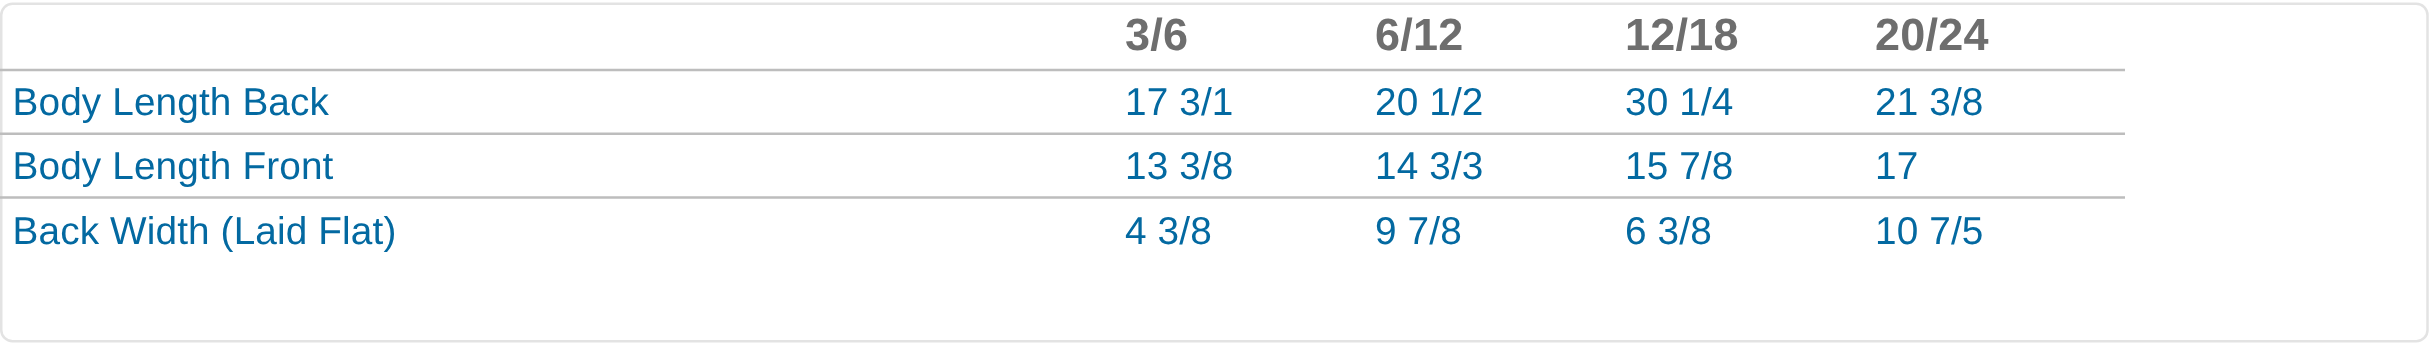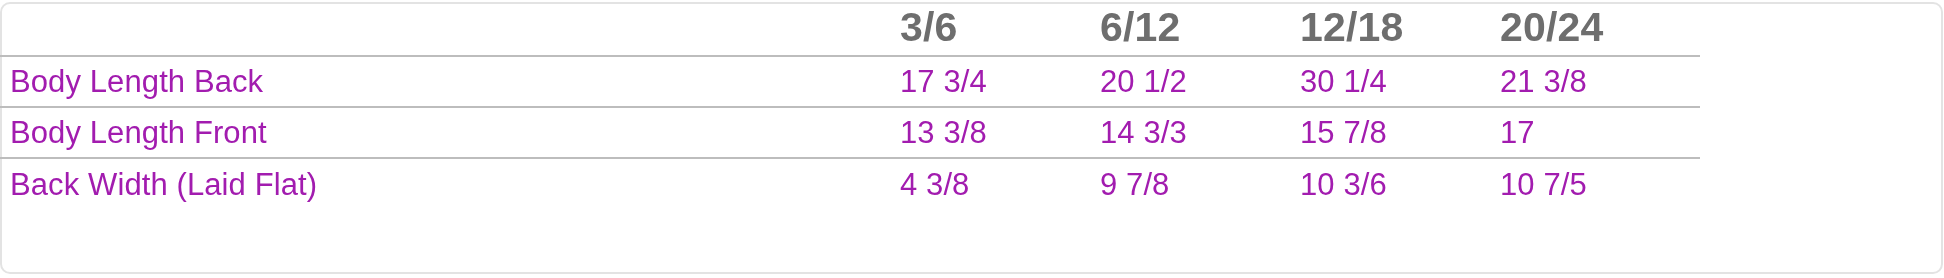--- a/index.html
+++ b/index.html
@@ -43,39 +43,39 @@
     z-index: 2;
   }
 
   table.size-table col.c-label { width: 900px; }
   table.size-table col.c-val   { width: 200px; }
   table.size-table col.c-pad   { width: 244px; }
 
   thead th {
     text-align: left;
     font-weight: 700;
-    font-size: 41px;
+    font-size: 36px;
     color: #6e6e6e;
     letter-spacing: 0.2px;
     padding: 0;
     height: 55px;
     vertical-align: middle;
     border-bottom: 2px solid #bdbdbd;
     background: transparent;
   }
   thead th.h-label {
     padding-left: 10px;
     border-bottom: 2px solid #bdbdbd;
   }
 
   tbody td {
     text-align: left;
     font-size: 31px;
     font-weight: 400;
-    color: #a21caf;
+    color: #0369a1;
     letter-spacing: 0.1px;
     padding: 0;
     height: 49px;
     vertical-align: middle;
     border-bottom: 2px solid #bdbdbd;
     background: transparent;
   }
   tbody tr:last-child td {
     border-bottom: none;
     height: 92px;
@@ -114,38 +114,38 @@
         <th>6/12</th>
         <th>12/18</th>
         <th>20/24</th>
         <th class="spacer-cell"></th>
       </tr>
     </thead>
 
     <tbody>
       <tr>
         <td class="t-label">Body Length Back</td>
-        <td>17 3/4</td>
+        <td>17 3/1</td>
         <td>20 1/2</td>
         <td>30 1/4</td>
         <td>21 3/8</td>
         <td class="spacer-cell"></td>
       </tr>
       <tr>
         <td class="t-label">Body Length Front</td>
         <td>13 3/8</td>
         <td>14 3/3</td>
         <td>15 7/8</td>
         <td>17</td>
         <td class="spacer-cell"></td>
       </tr>
       <tr>
         <td class="t-label">Back Width (Laid Flat)</td>
         <td>4 3/8</td>
         <td>9 7/8</td>
-        <td>10 3/6</td>
+        <td>6 3/8</td>
         <td>10 7/5</td>
         <td class="spacer-cell"></td>
       </tr>
     </tbody>
   </table>
 
 </div>
 
 </body></html>

